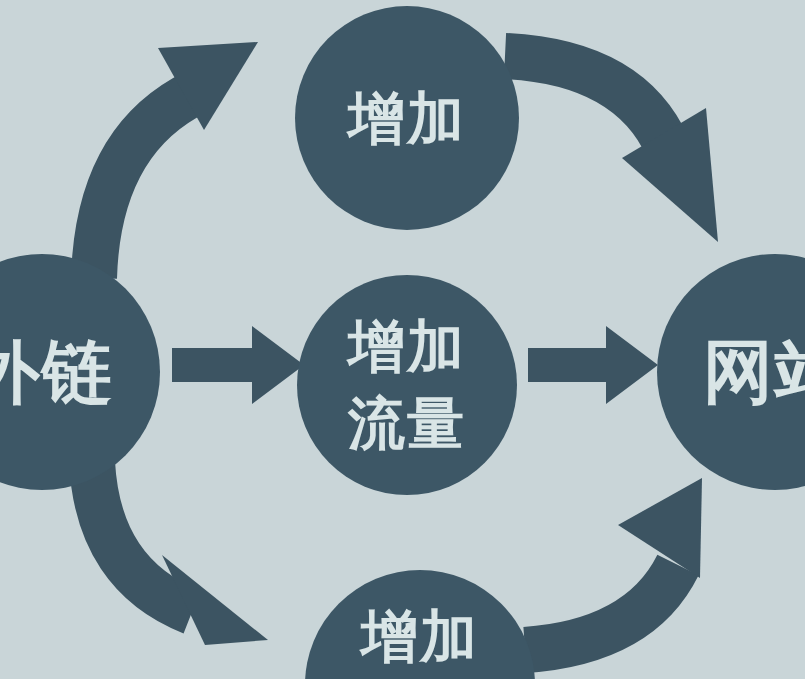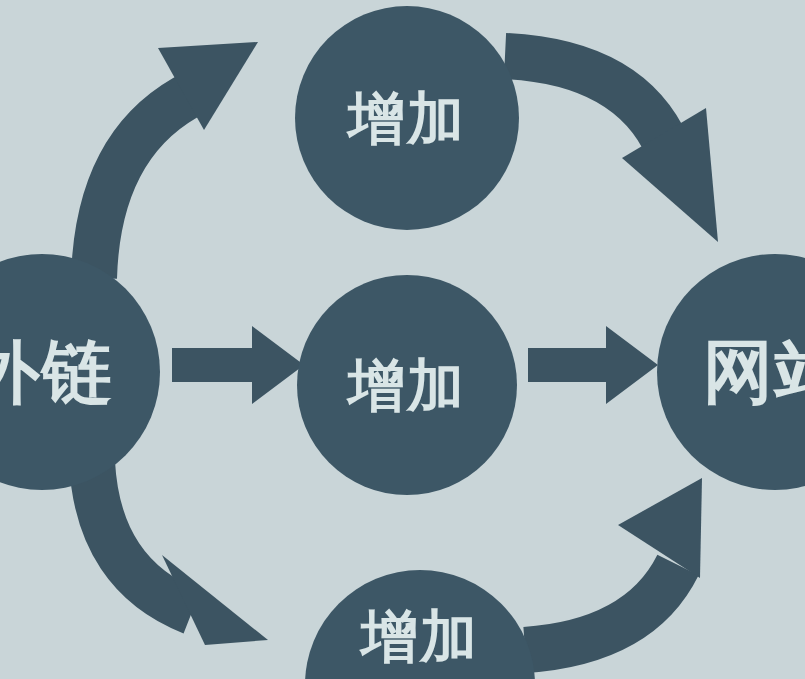--- a/index.html
+++ b/index.html
@@ -106,20 +106,21 @@
   <div class="node node-source">
     <div class="line">外链</div>
   </div>
 
   <div class="node node-top">
     <div class="line">增加</div>
   </div>
 
   <div class="node node-middle">
     <div class="line">增加</div>
+    <div class="line">流量</div>
   </div>
 
   <div class="node node-bottom">
     <div class="line">增加</div>
   </div>
 
   <div class="node node-target">
     <div class="line">网站</div>
   </div>
 

